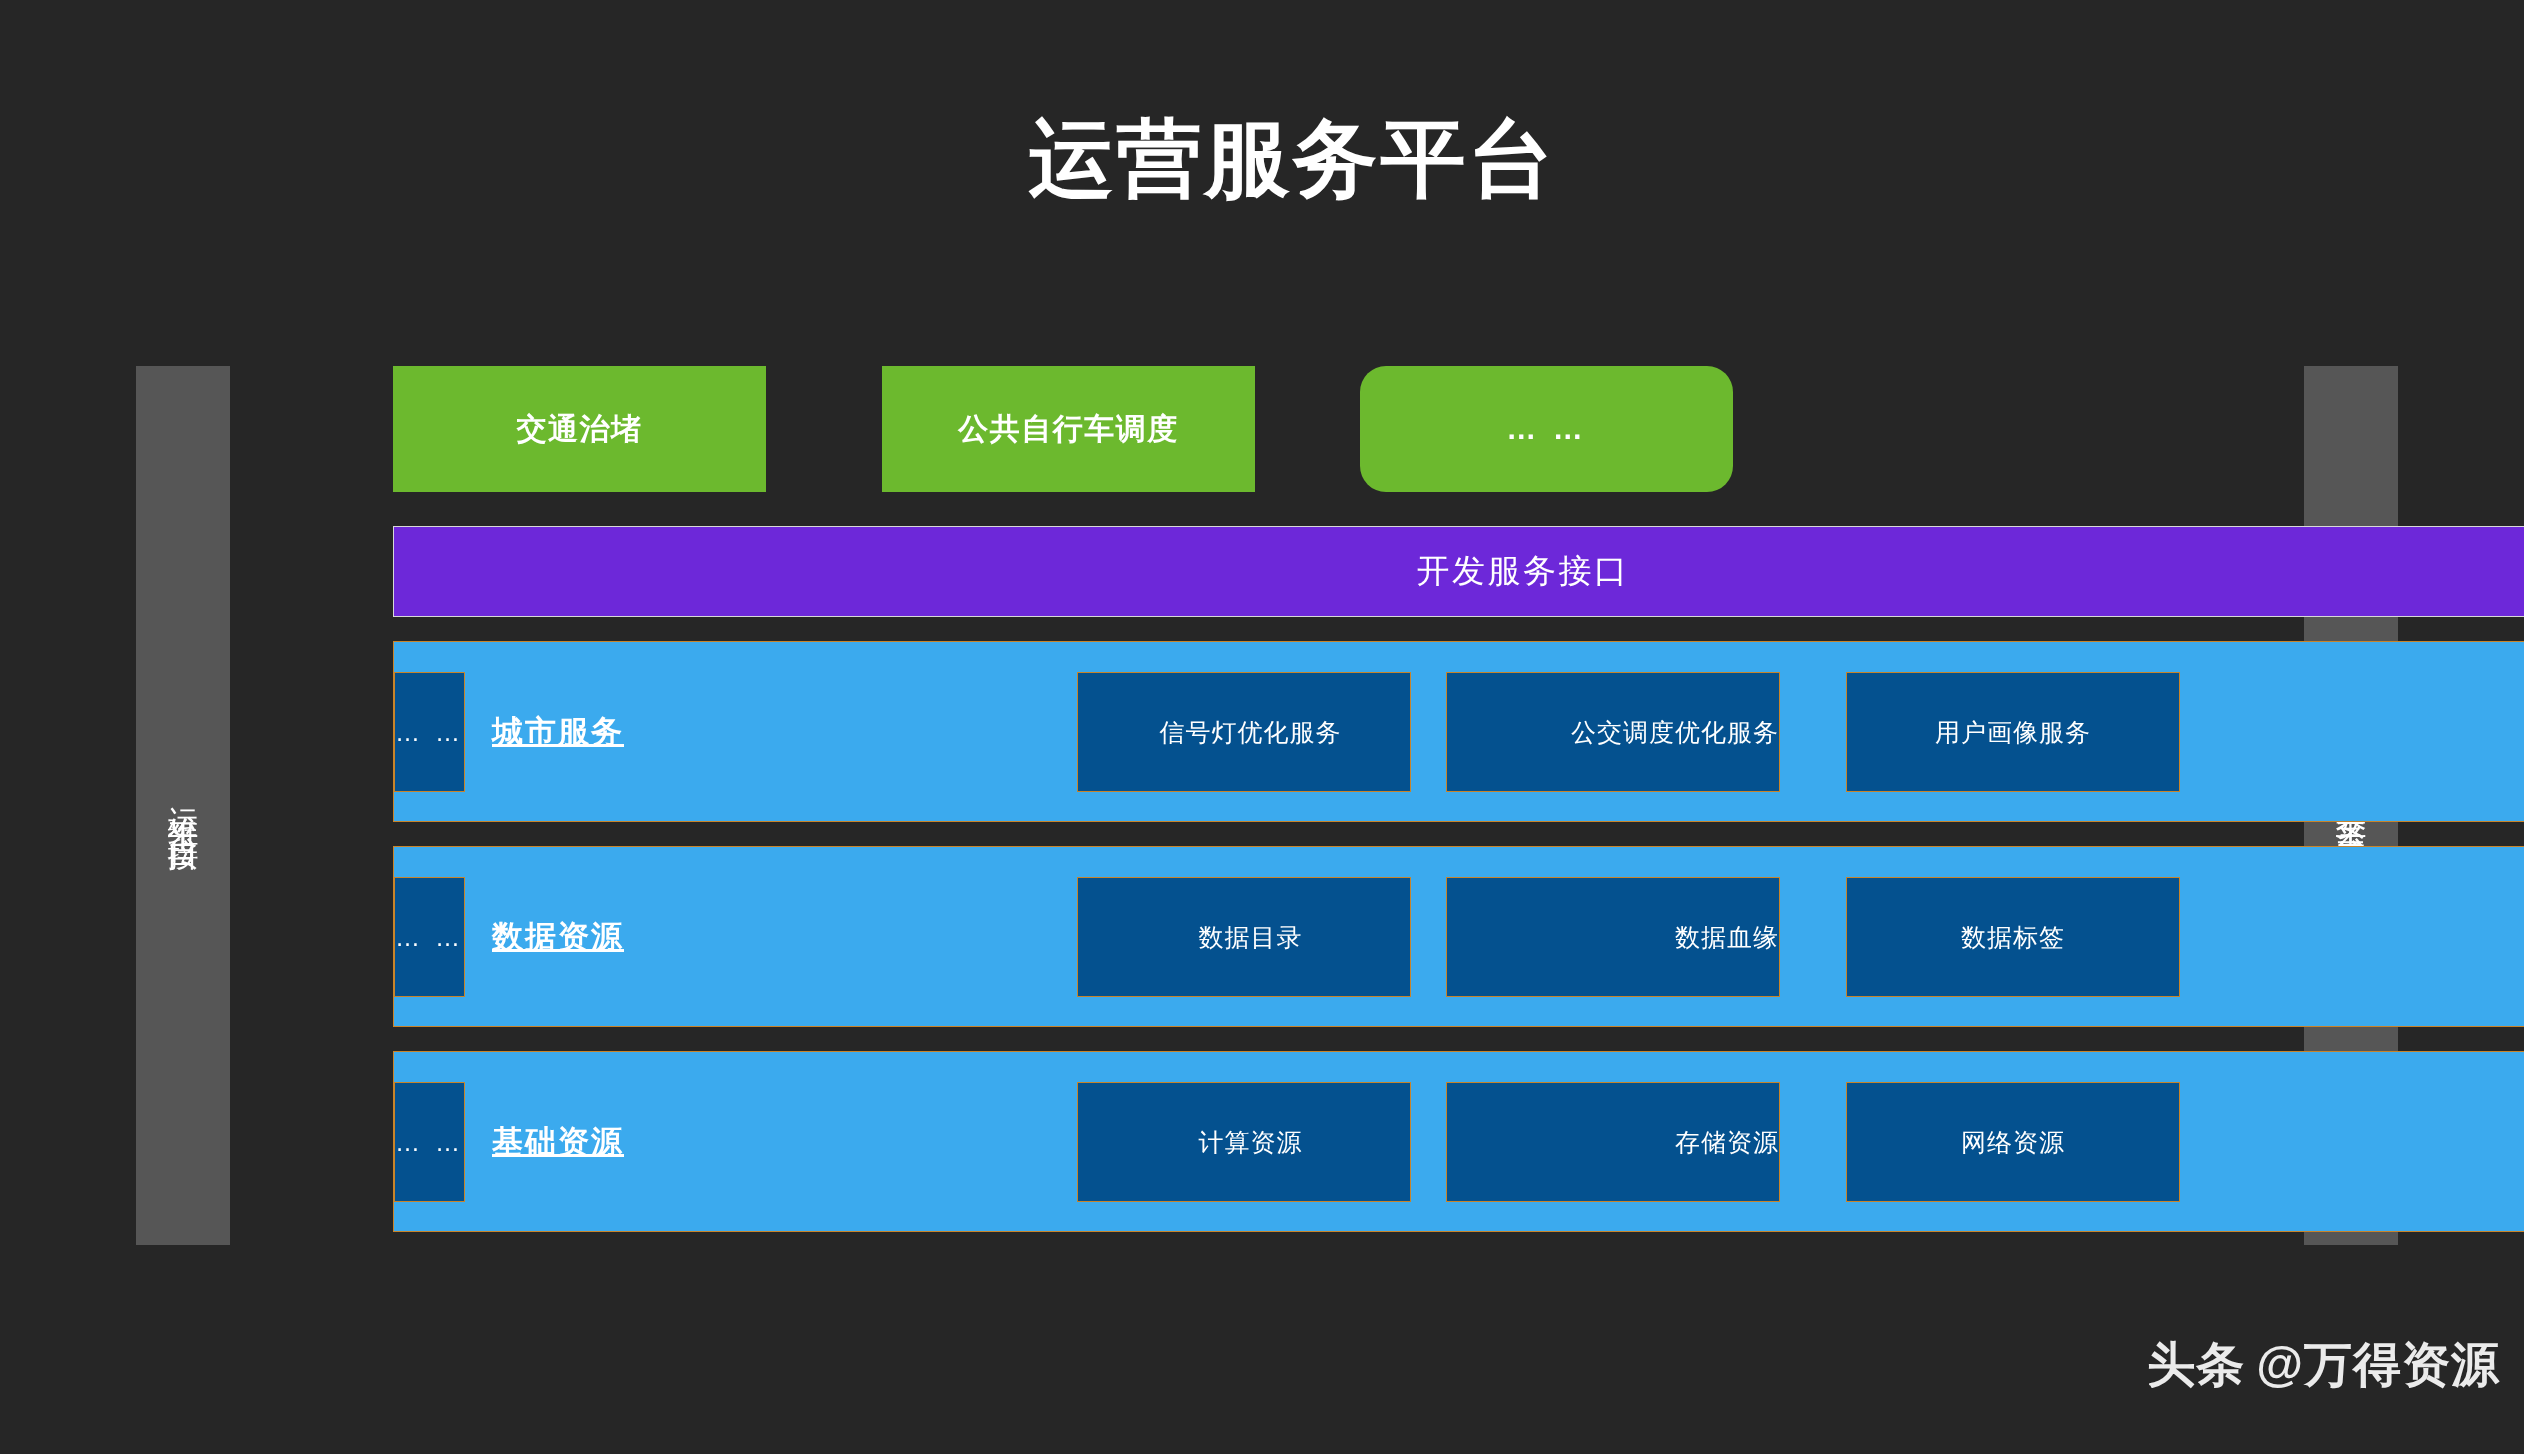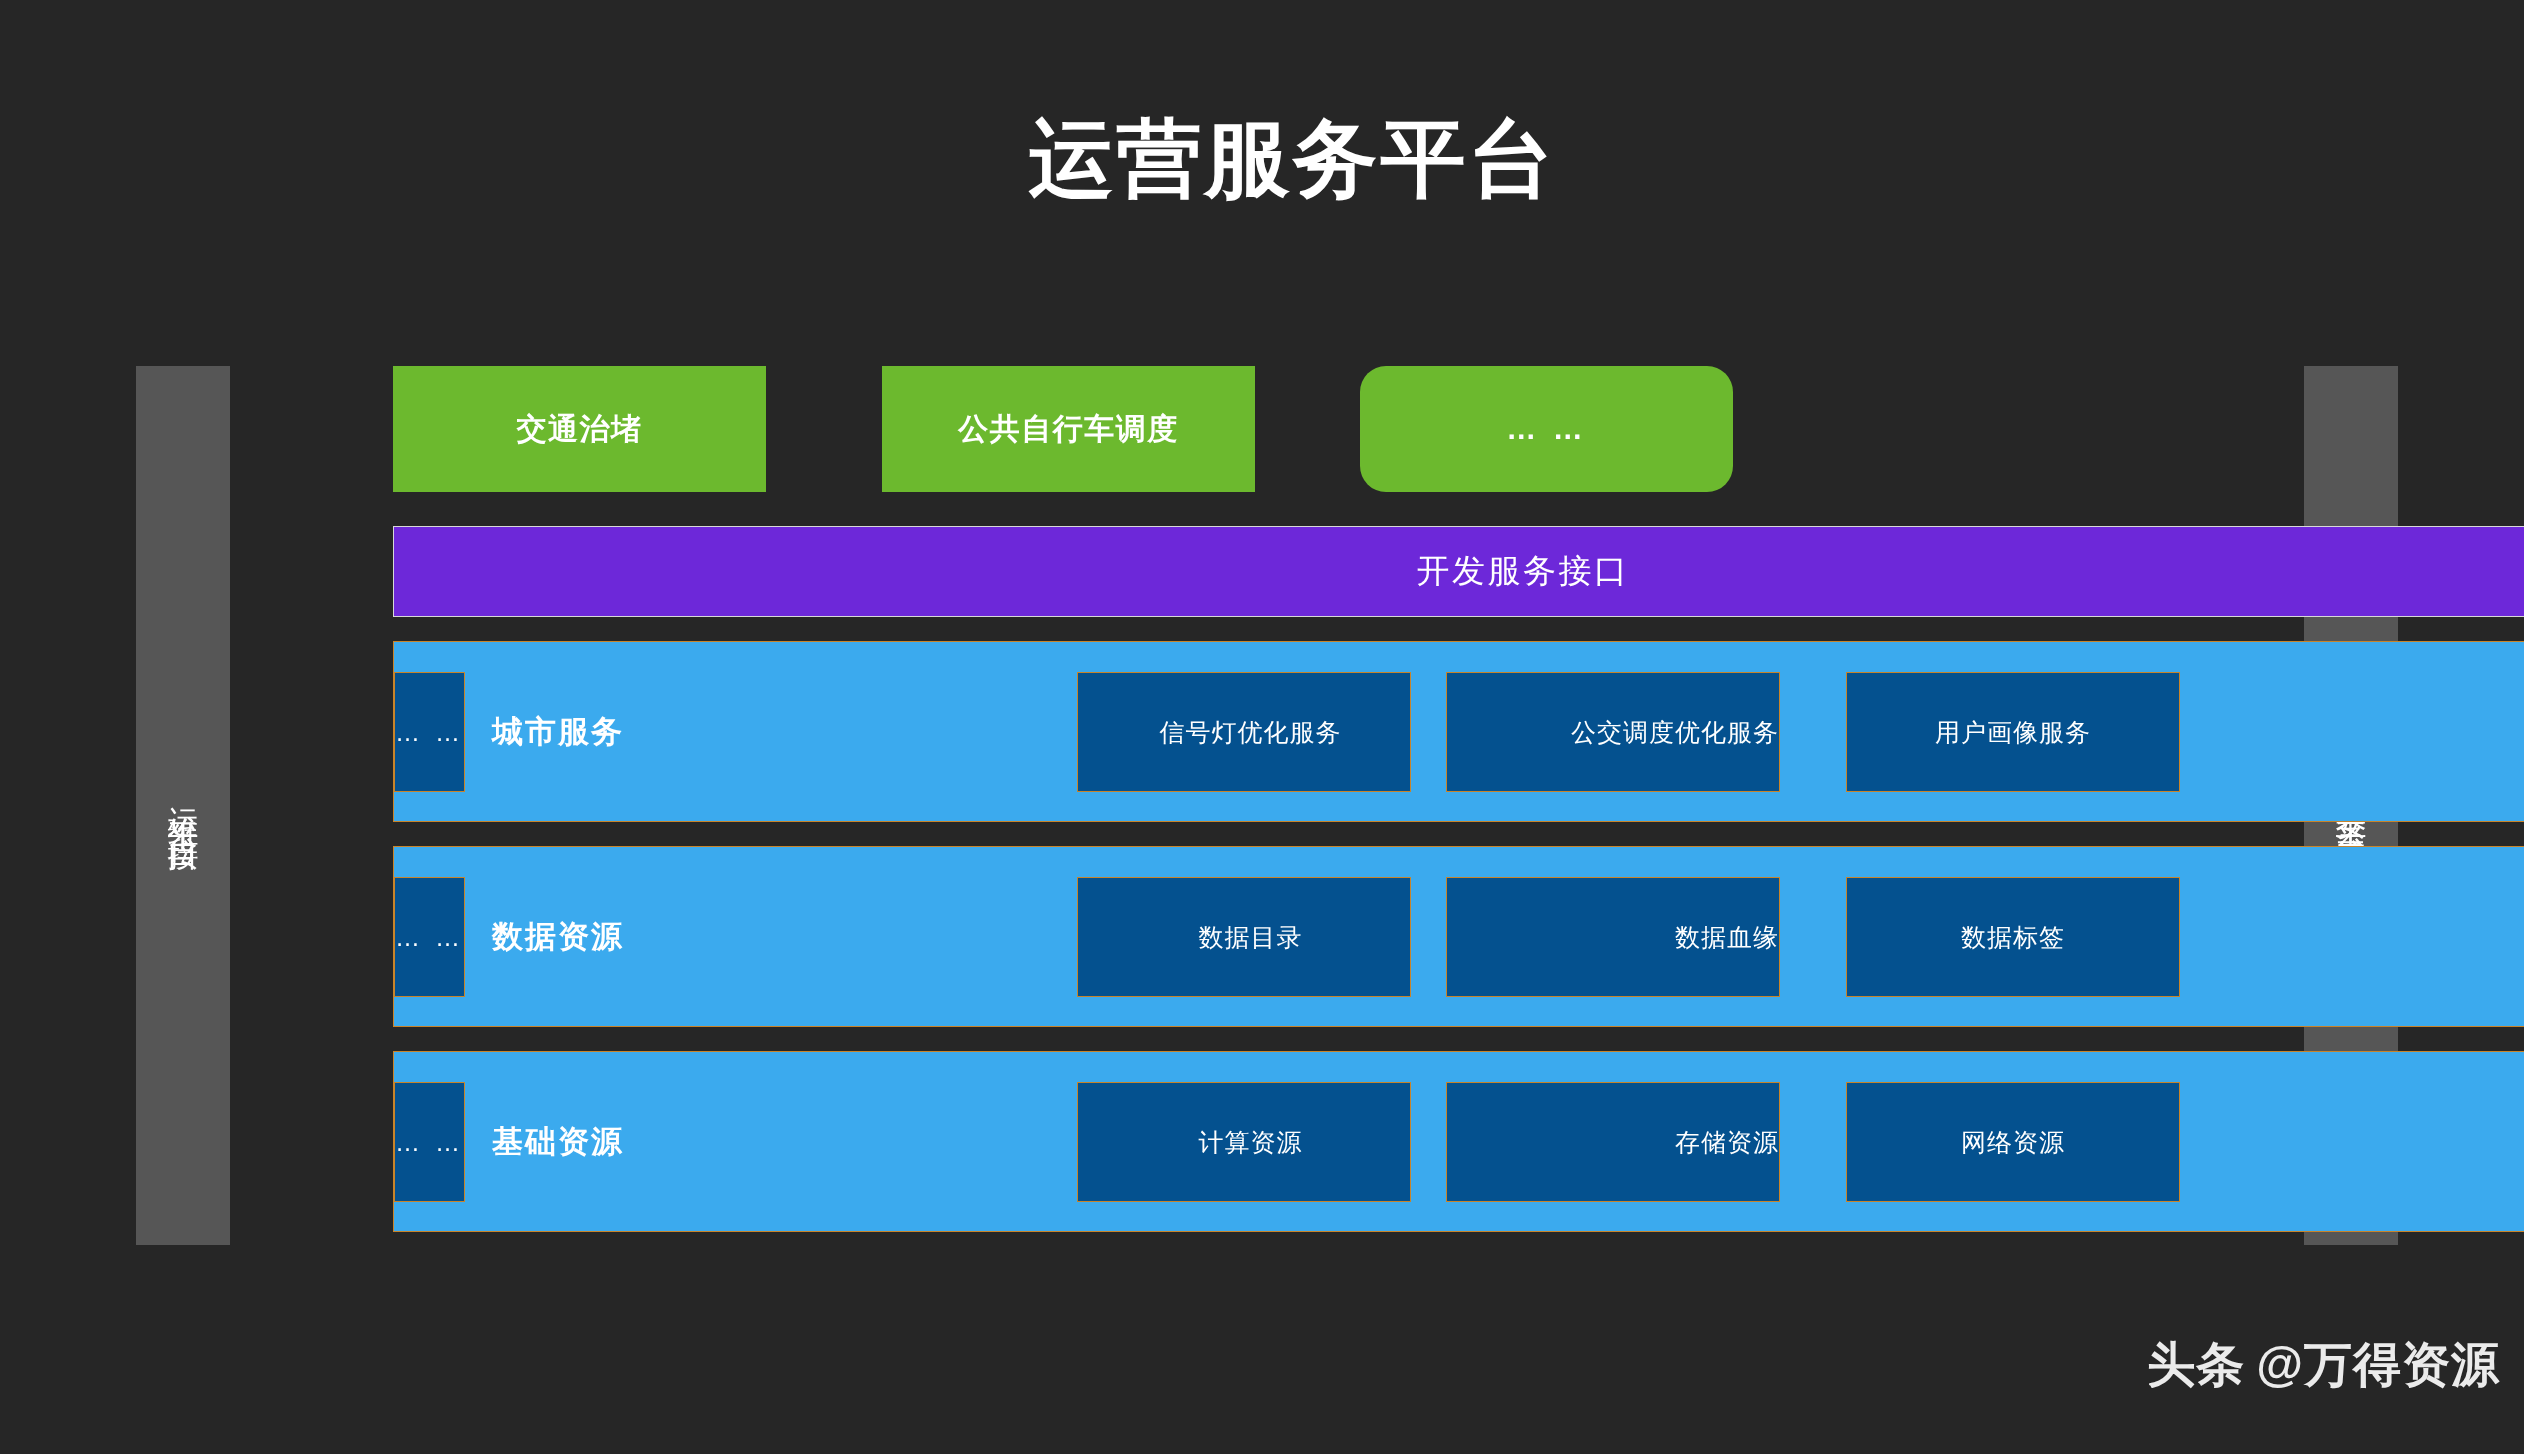--- a/index.html
+++ b/index.html
@@ -116,20 +116,21 @@
     top: 0;
     height: 100%;
     width: 268px;
     display: flex;
     align-items: center;
     justify-content: center;
     font-size: 31px;
     font-weight: bold;
     letter-spacing: 2px;
     color: #ffffff;
+    text-decoration: underline;
   }
   .cap-item {
     position: absolute;
     top: 30px;
     height: 120px;
     background: #04518F;
     border: 1px solid #C8842A;
     box-sizing: border-box;
     display: flex;
     align-items: center;

